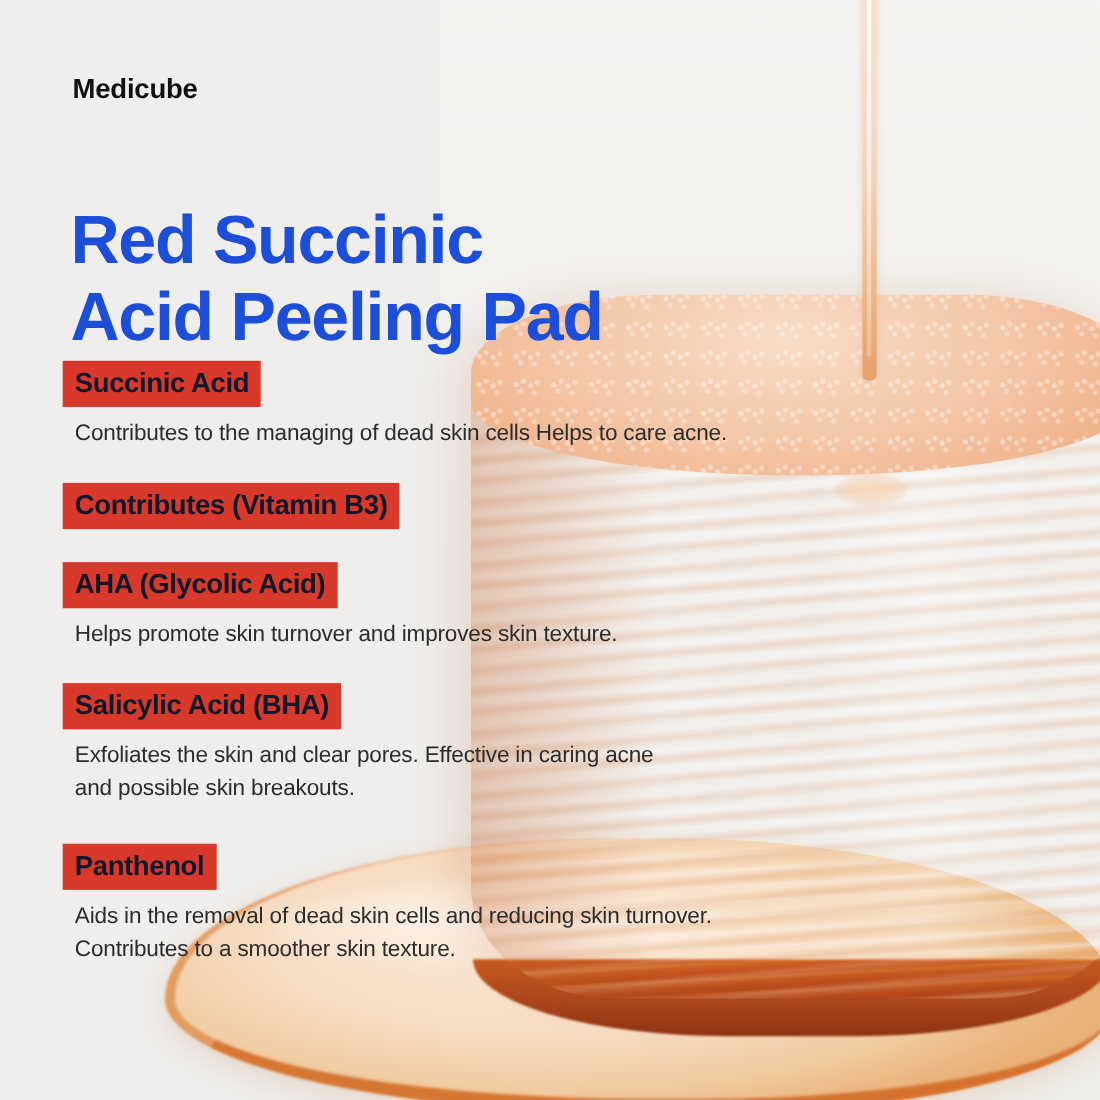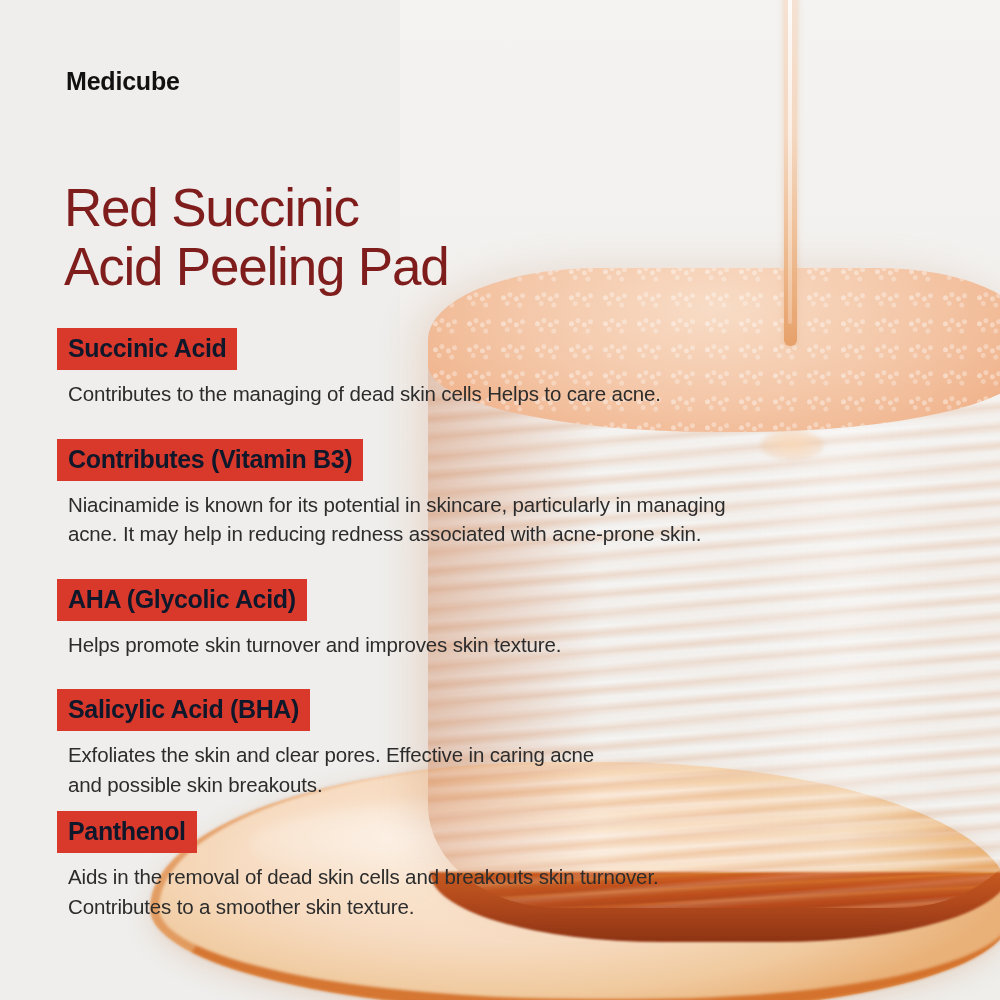--- a/index.html
+++ b/index.html
@@ -201,25 +201,25 @@
     font-size: 25px;
     font-weight: 700;
     letter-spacing: -0.2px;
     color: #111111;
   }
 
   .title {
     position: absolute;
     left: 64px;
     top: 142px;
-    font-size: 53px;
-    font-weight: 400;
+    font-size: 62px;
+    font-weight: 700;
     line-height: 1.13;
     letter-spacing: -1.2px;
-    color: #7f1d1d;
+    color: #1d4ed8;
     white-space: pre-line;
   }
 
   .blocks {
     position: absolute;
     left: 57px;
     top: 328px;
     width: 900px;
   }
 
@@ -243,21 +243,21 @@
     line-height: 1.44;
     letter-spacing: -0.15px;
     color: #2c2c2c;
     white-space: pre-line;
   }
 
   
   .block.b1 { margin-bottom: 30px; }
   .block.b2 { margin-bottom: 30px; }
   .block.b3 { margin-bottom: 30px; }
-  .block.b4 { margin-bottom: 12px; }
+  .block.b4 { margin-bottom: 36px; }
   .block.b5 { margin-bottom: 0; }
 </style>
 </head>
 <body>
 
 <div id="page">
 
   <div class="photo-layer">
     <div class="backdrop"></div>
 
@@ -290,36 +290,34 @@
 
     <div class="blocks">
 
       <div class="block b1">
         <span class="badge">Succinic Acid</span>
         <p class="desc">Contributes to the managing of dead skin cells Helps to care acne.</p>
       </div>
 
       <div class="block b2">
         <span class="badge">Contributes (Vitamin B3)</span>
-        <p class="desc">Niacinamide is known for its potential in skincare, particularly in managing
-acne. It may help in reducing redness associated with acne-prone skin.</p>
       </div>
 
       <div class="block b3">
         <span class="badge">AHA (Glycolic Acid)</span>
         <p class="desc">Helps promote skin turnover and improves skin texture.</p>
       </div>
 
       <div class="block b4">
         <span class="badge">Salicylic Acid (BHA)</span>
         <p class="desc">Exfoliates the skin and clear pores. Effective in caring acne
 and possible skin breakouts.</p>
       </div>
 
       <div class="block b5">
         <span class="badge">Panthenol</span>
-        <p class="desc">Aids in the removal of dead skin cells and breakouts skin turnover.
+        <p class="desc">Aids in the removal of dead skin cells and reducing skin turnover.
 Contributes to a smoother skin texture.</p>
       </div>
 
     </div>
   </div>
 </div>
 
 </body></html>

